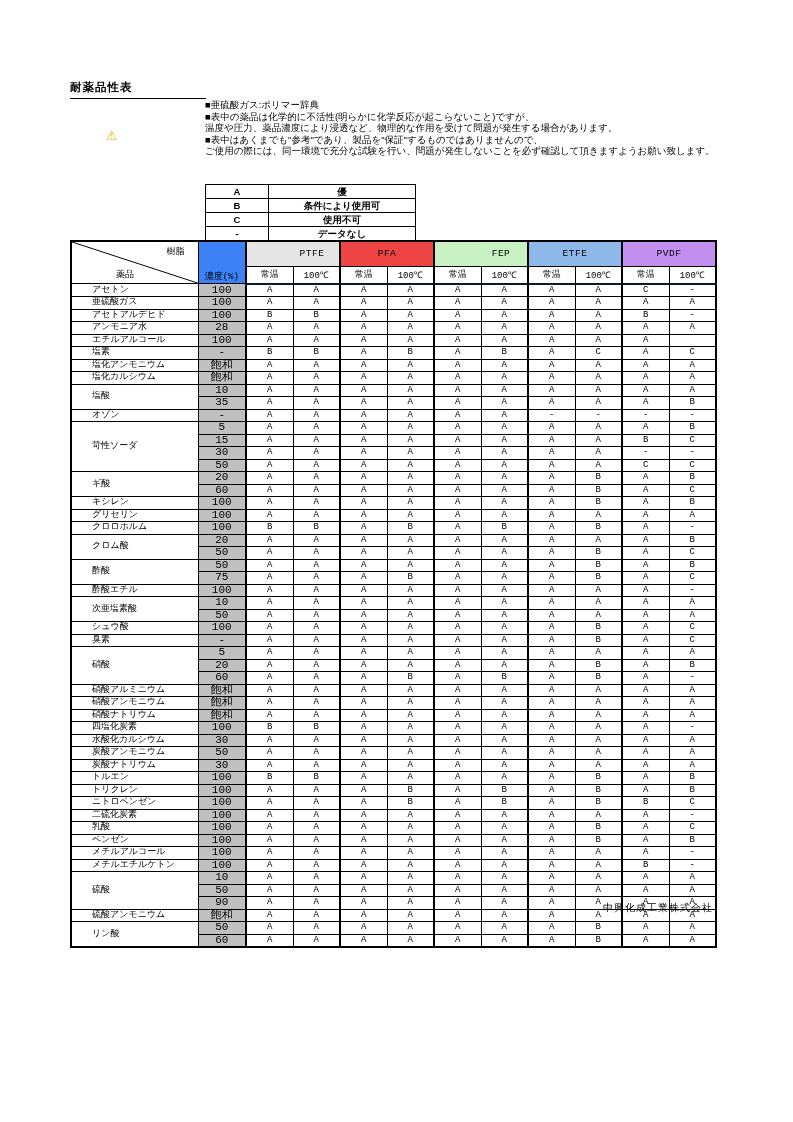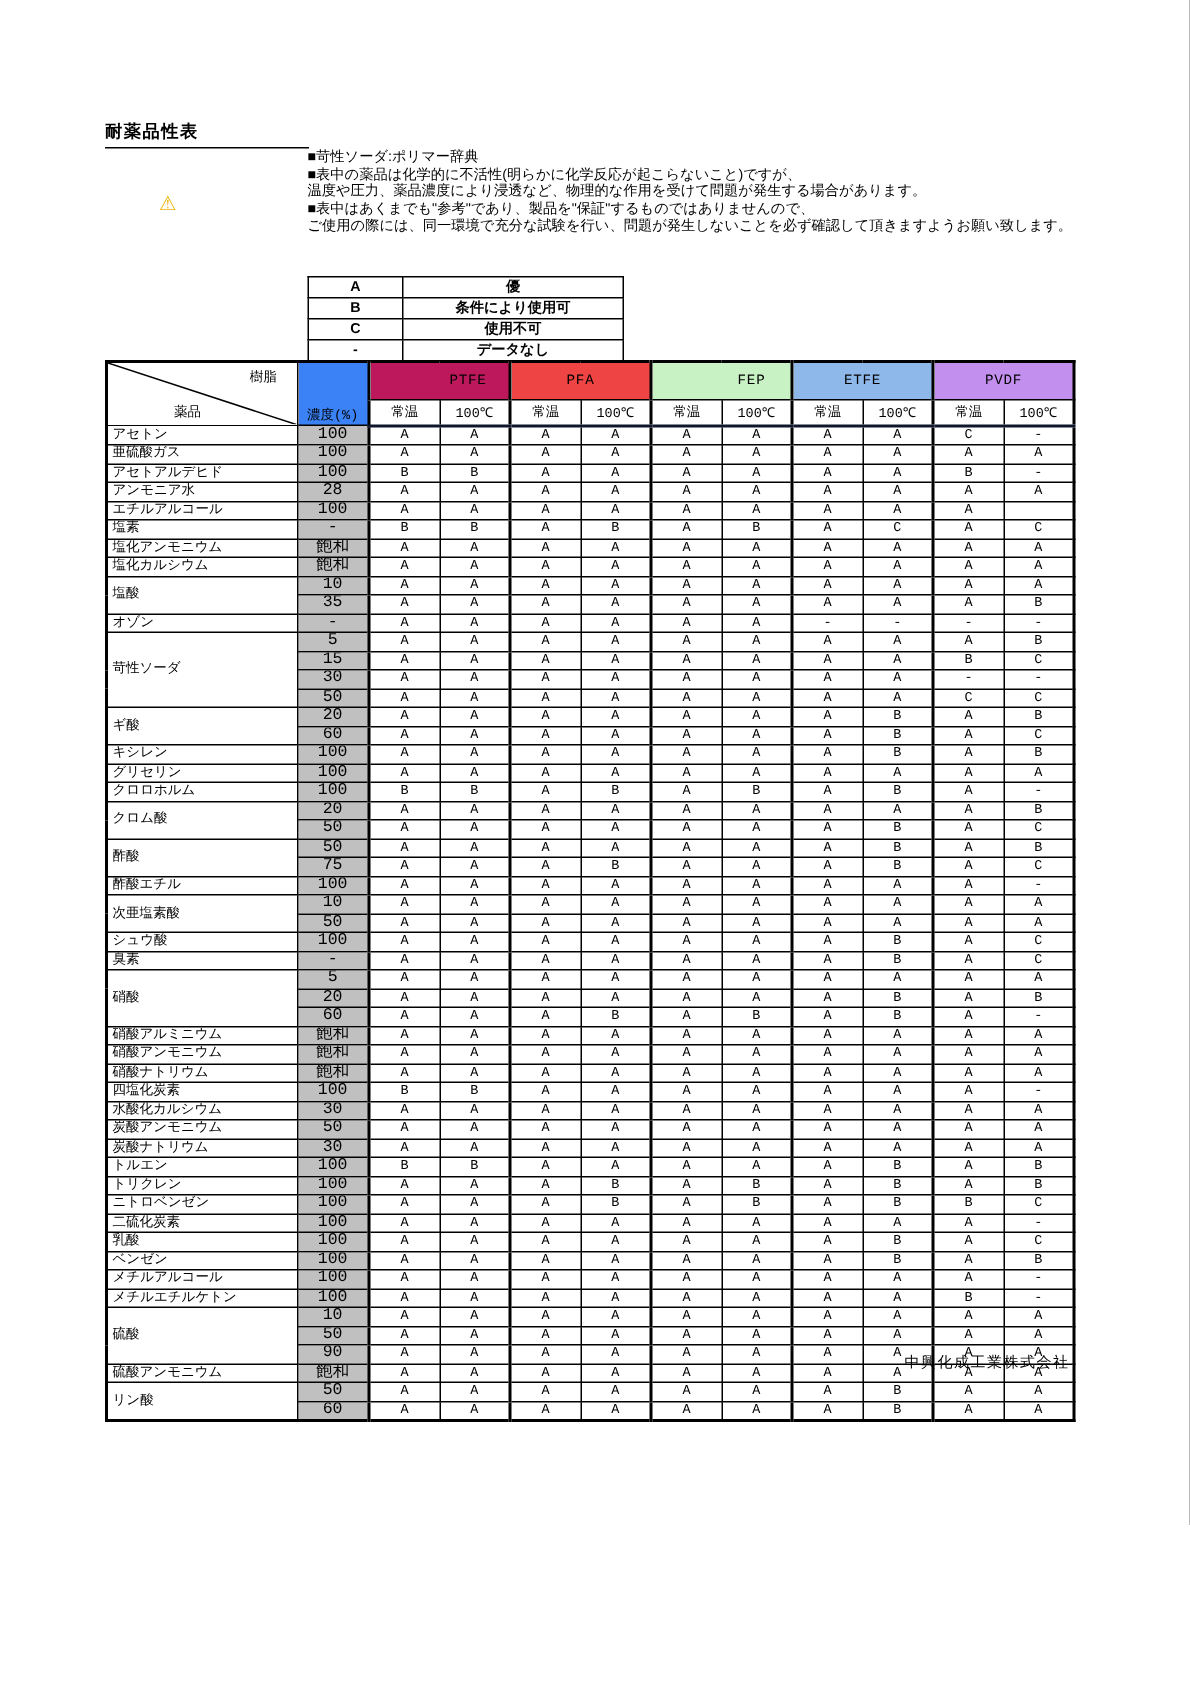--- a/index.html
+++ b/index.html
@@ -43,21 +43,21 @@
   .corner-chem { position:absolute; bottom:2px; left:44px; font-size:9px; font-weight:normal; }
   .corner-svg { position:absolute; left:0; top:0; width:100%; height:100%; }
   .conc-head {
     background:#3b82f6; vertical-align:bottom; text-align:center;
     font-weight:normal; font-size:9px; padding-bottom:2px;margin-left:32px;
   }
   .polymer-head { height:23px; text-align:center; font-weight:normal; font-size:9.5px; letter-spacing:0.5px; }
   .temp-head { height:15px; text-align:center; font-weight:normal; font-size:9px; background:#fff; }
   .main-table thead tr.temp-row th { border-bottom:2px solid #0f172a; }
   .main-table td { height:11.5px; line-height:11px; text-align:center; }
-  td.chem-name { text-align:left; padding-left:3px; font-size:9px; background:#fff; }
+  td.chem-name { text-align:left; padding-left:20px; font-size:9px; background:#fff; }
   td.conc-cell { background:#c0c0c0; font-size:11px; }
   td.rating { font-size:9px; }
   tr.group-cont td { border-top:1px solid #a6a6a6; }
   tr.group-start td { border-top:1px solid #000; }
   td.pair-start { border-left:2px solid #000; }
   td.pair-mid { border-left:1px solid #808080; }
   th.pair-start { border-left:2px solid #000; }
   .company {
     position:absolute; right:80px; top:901px; font-size:10px; letter-spacing:1px;
   }
@@ -65,21 +65,21 @@
 </head>
 <body>
 
 <div class="page">
 
   <div class="doc-title">耐薬品性表</div>
 
   <div class="warning-icon">⚠</div>
 
   <div class="notes">
-      <div>■苛性ソーダ:ポリマー辞典</div>
+      <div>■亜硫酸ガス:ポリマー辞典</div>
       <div>■表中の薬品は化学的に不活性(明らかに化学反応が起こらないこと)ですが、</div>
       <div>温度や圧力、薬品濃度により浸透など、物理的な作用を受けて問題が発生する場合があります。</div>
       <div>■表中はあくまでも"参考"であり、製品を"保証"するものではありませんので、</div>
       <div>ご使用の際には、同一環境で充分な試験を行い、問題が発生しないことを必ず確認して頂きますようお願い致します。</div>
     </div>
 
   <table class="legend">
     <tbody>
         <tr>
           <td class="lg-code">A</td>
@@ -118,21 +118,21 @@
     <thead>
       <tr>
         <th class="corner-cell" rowspan="2">
           <svg class="corner-svg" viewBox="0 0 127 41" preserveAspectRatio="none">
             <line x1="0" y1="0" x2="127" y2="41" stroke="#000" stroke-width="1"></line>
           </svg>
           <span class="corner-resin">樹脂</span>
           <span class="corner-chem">薬品</span>
         </th>
         <th class="conc-head" rowspan="2">濃度(%)</th>
-      <th class="polymer-head pair-start" colspan="2" style="background: #be185d; padding-left: 38px;">PTFE</th>
+      <th class="polymer-head pair-start" colspan="2" style="background: #e5e5e5; padding-left: 38px;">PTFE</th>
           <th class="polymer-head pair-start" colspan="2" style="background: #ef4444;">PFA</th>
           <th class="polymer-head pair-start" colspan="2" style="background: rgb(201, 242, 196); padding-left: 40px;">FEP</th>
           <th class="polymer-head pair-start" colspan="2" style="background: rgb(143, 184, 234); margin-left: 30px;">ETFE</th>
           <th class="polymer-head pair-start" colspan="2" style="background: rgb(195, 143, 238);">PVDF</th>
         </tr>
       <tr class="temp-row">
           <th class="temp-head pair-start">常温</th>
           <th class="temp-head pair-mid">100℃</th>
           <th class="temp-head pair-start">常温</th>
           <th class="temp-head pair-mid">100℃</th>

